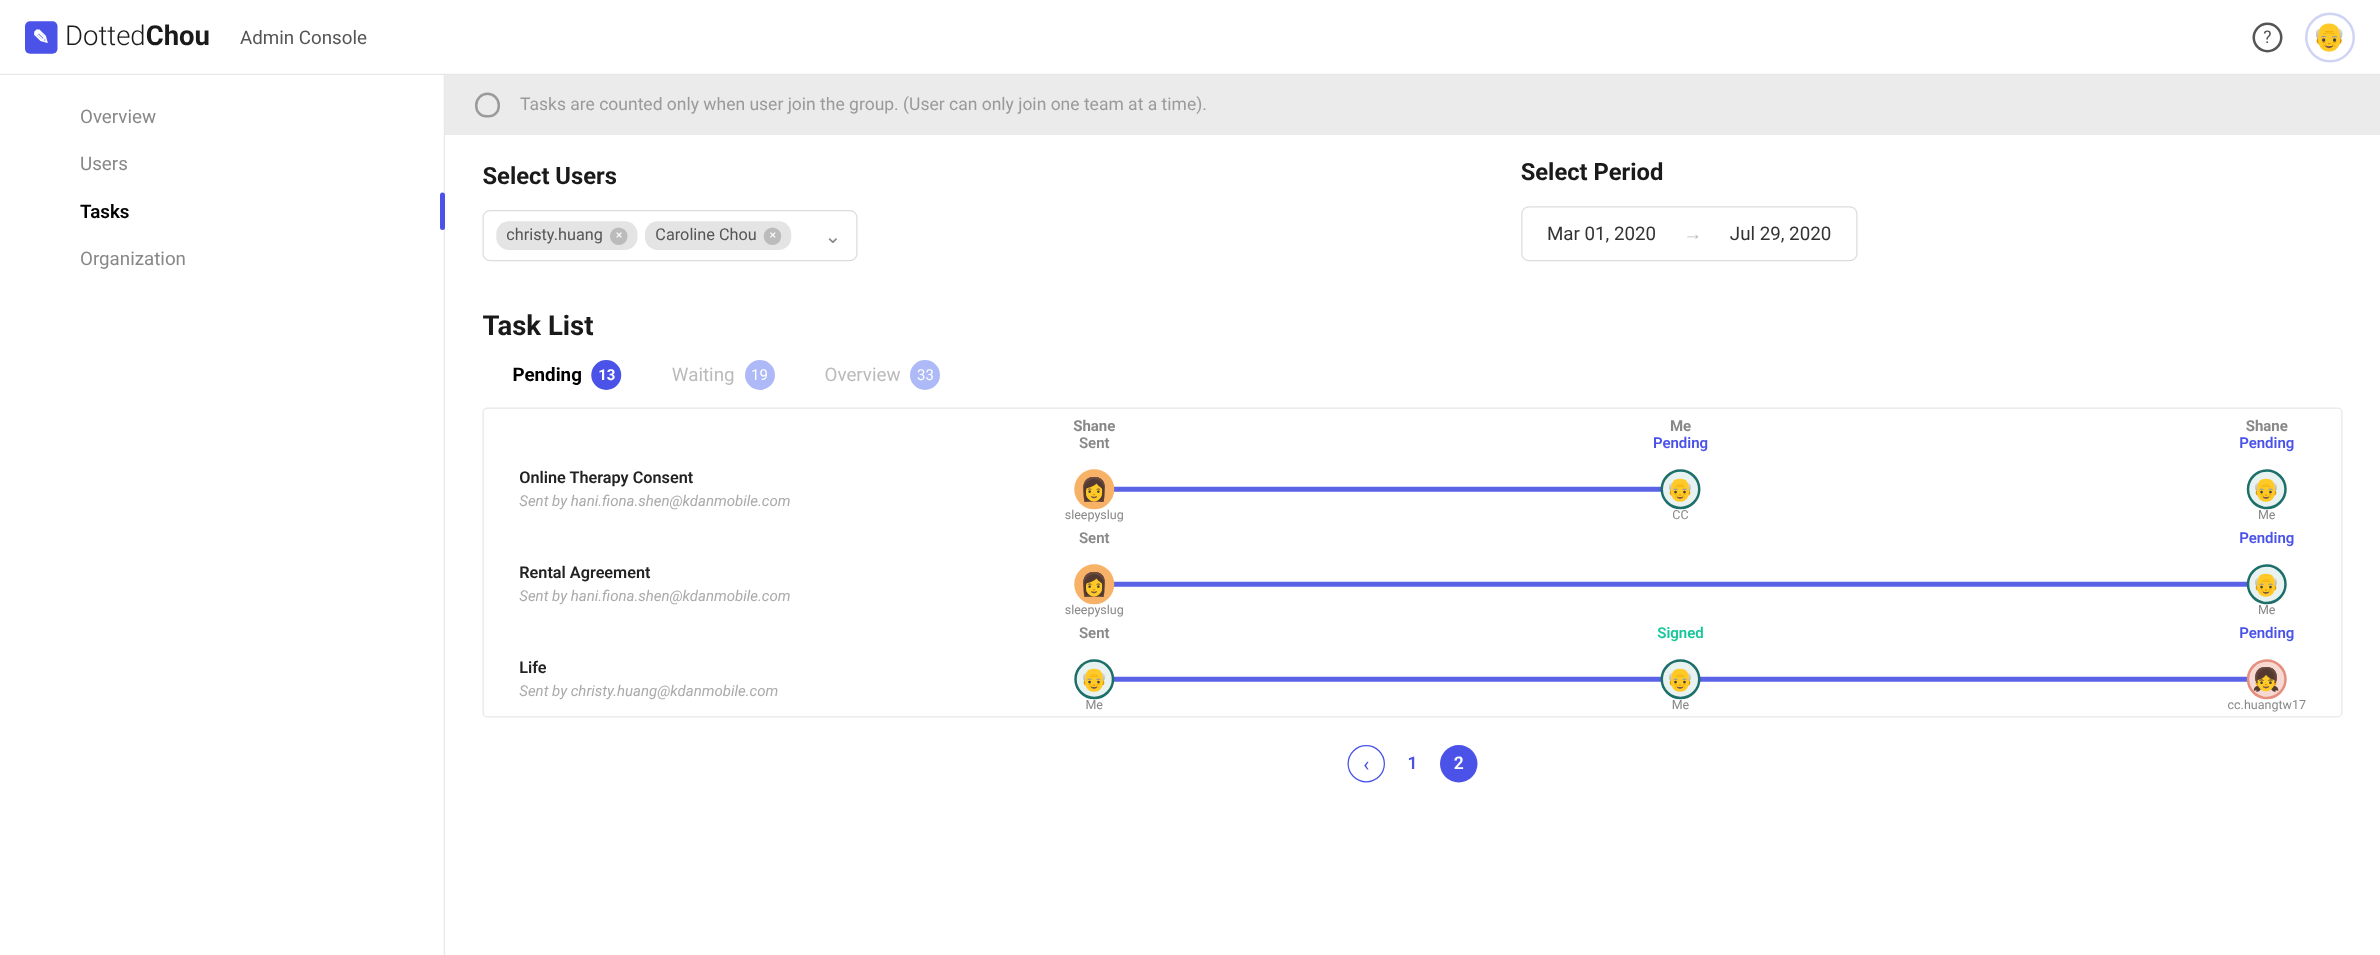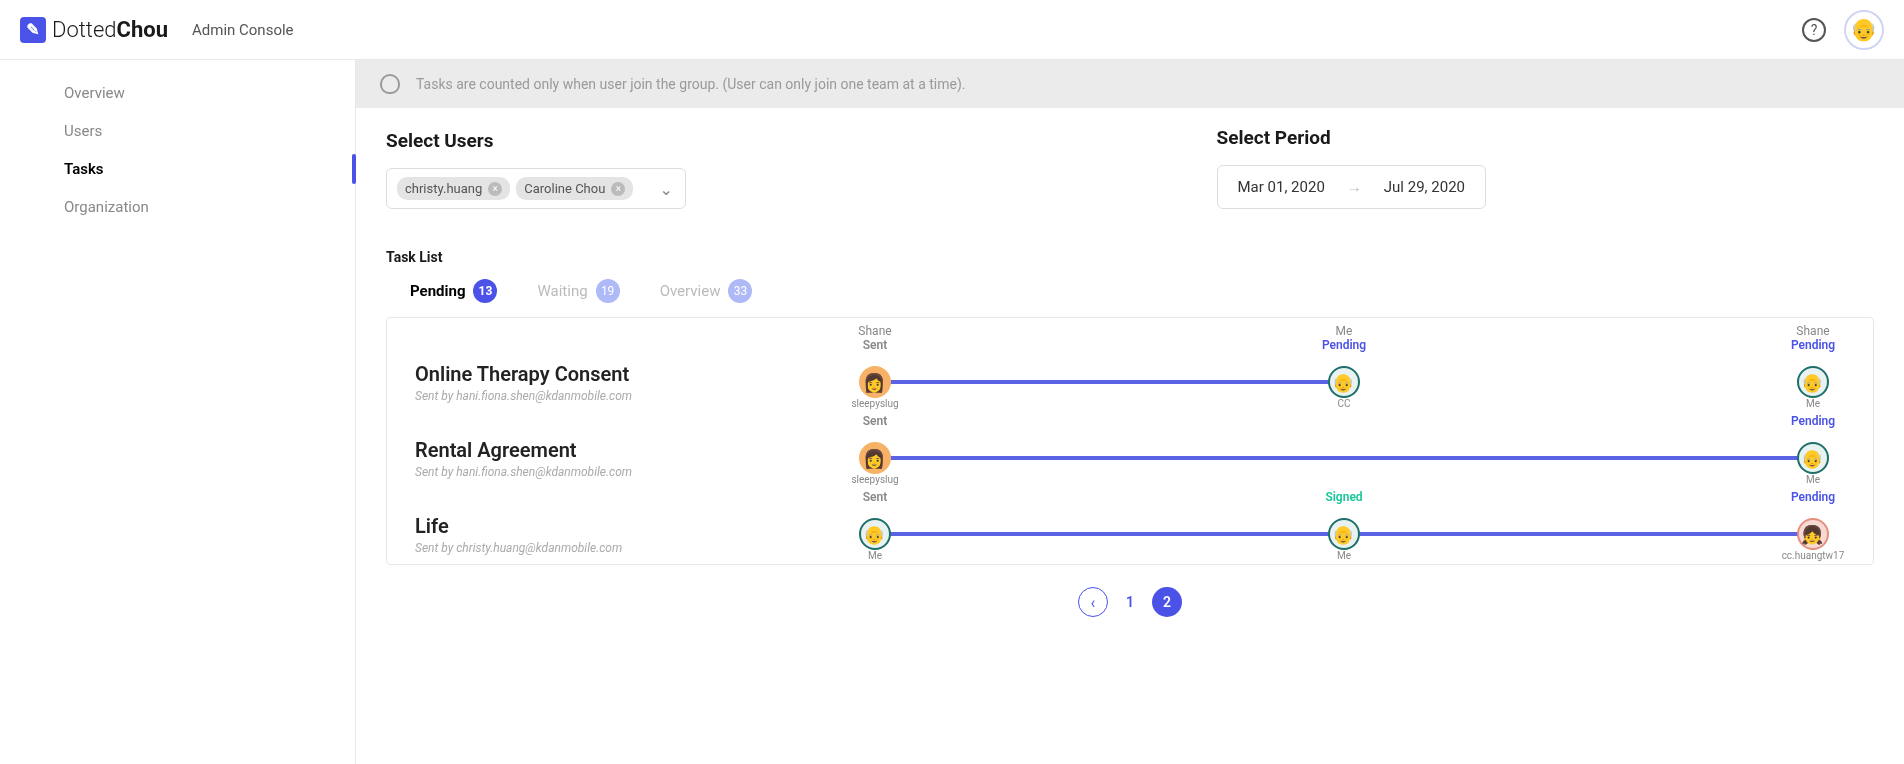--- a/index.html
+++ b/index.html
@@ -161,21 +161,21 @@
     border: 1px solid #ddd;
     border-radius: 6px;
     padding: 12px 20px;
     display: flex; align-items: center; gap: 22px;
     font-size: 15px; color: #333;
     cursor: pointer;
   }
   .period-select .arrow { color: #bbb; }
 
   .section-title {
-    font-size: 14px;
+    font-size: 22px;
     font-weight: 700;
     padding: 40px 30px 14px 30px;
   }
 
   .tabs {
     display: flex;
     gap: 40px;
     padding: 0 54px 14px 54px;
   }
   .tab {
@@ -205,31 +205,32 @@
   }
   .task-list-inner {
     display: flex;
     flex-direction: column;
   }
   .top-labels {
     display: flex;
     font-size: 12px;
     color: #888;
     height: 18px;
+    font-weight: bold;
   }
   .task-row {
     display: flex;
     align-items: center;
     height: 76px;
   }
   .task-left {
     width: 460px;
     flex-shrink: 0;
   }
-  .task-title { font-size: 20px; font-weight: 600; color: #222; }
+  .task-title { font-size: 13px; font-weight: 600; color: #222; }
   .task-sub { font-size: 12px; color: #aaa; margin-top: 3px; font-style: italic; }
   .task-timeline {
     flex: 1;
     position: relative;
     height: 76px;
   }
   .line {
     position: absolute;
     top: 50%;
     height: 4px;

